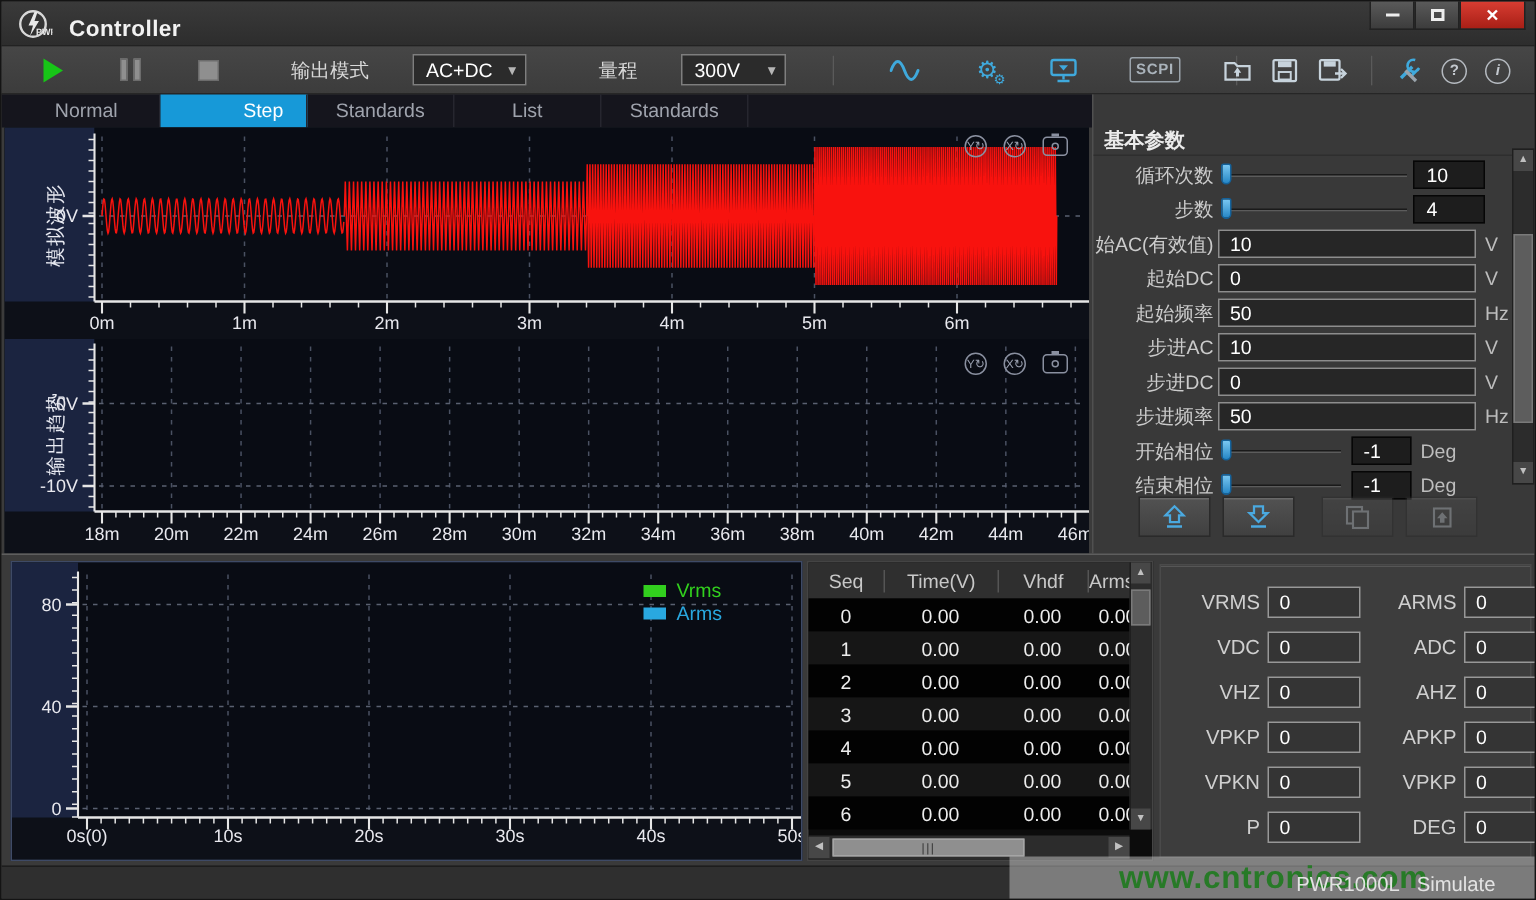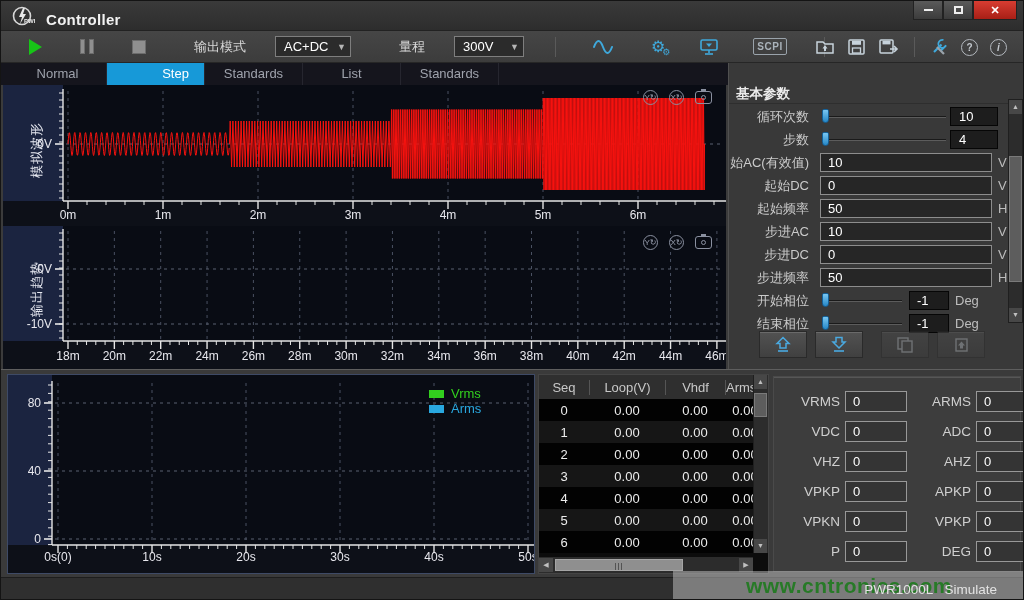--- a/index.html
+++ b/index.html
@@ -48,21 +48,21 @@
   .camicon i{position:absolute;left:5px;top:3px;width:5px;height:5px;border:1px solid #8a90a0;border-radius:50%;}
   .camicon b{position:absolute;left:5px;top:-3px;width:5px;height:2px;background:#8a90a0;}
   .overlay-txt{position:absolute;left:498px;top:16px;color:#f2f2f2;font-size:13px;font-family:"DejaVu Sans Mono",monospace;line-height:19px;text-align:left;}
 
   
   .params{position:absolute;left:727px;top:62px;width:297px;height:306px;background:#393939;border-left:1px solid #505050;}
   .phead{position:absolute;left:7px;top:22px;color:#ececec;font-size:13.5px;font-weight:bold;}
   .phead-line{position:absolute;left:0;right:0;top:40px;border-bottom:1px solid #2e2e2e;}
   .prows{position:absolute;left:0;top:42px;right:20px;}
   .prow{height:23px;display:flex;align-items:center;}
-  .plabel{width:80px;text-align:right;margin-right:11px;color:#cbcbcb;font-size:13px;white-space:nowrap;flex:none;}
+  .plabel{width:80px;text-align:right;margin-right:3px;color:#cbcbcb;font-size:13px;white-space:nowrap;flex:none;}
   .pslider{position:relative;width:178px;height:20px;cursor:pointer;}
   .pslider.phase{width:86px;}
   .ps-track{position:absolute;left:3px;right:52px;top:9px;height:2px;background:#1a1a1a;border-bottom:1px solid #5c5c5c;}
   .pslider.phase .ps-track{right:4px;}
   .ps-thumb{position:absolute;left:2px;top:2px;width:7px;height:14px;background:linear-gradient(#79c7f2,#2687c6);border-radius:2px 2px 4px 4px;border:1px solid #14629b;}
   .ps-val{position:absolute;right:0;top:0;width:48px;height:19px;background:#1d1d1d;border:1px solid #060606;color:#fff;font-size:13px;padding:1px 0 0 8px;}
   .pbox{width:40px;height:19px;background:#1d1d1d;border:1px solid #060606;color:#fff;font-size:13px;padding:1px 0 0 7px;margin-left:3px;flex:none;}
   .pinput{width:172px;height:19px;background:#262626;border:1px solid #8d8d8d;color:#fff;font-size:13px;padding:0 0 0 7px;font-family:"Liberation Sans",sans-serif;}
   .punit{color:#bdbdbd;font-size:13px;margin-left:6px;}
   .pbtns{position:absolute;left:30px;top:268px;display:flex;align-items:center;}
@@ -673,21 +673,21 @@
         <div class="legrow">
           <span class="legsw" style="background: rgb(41, 168, 224);"></span>
           <span class="legtx" style="color: rgb(41, 168, 224);">Arms</span>
         </div>
       </div>
     </div>
 
     <div class="btable">
       <div class="thead">
         <span class="th c0">Seq</span>
-        <span class="th c1">Loop(V)</span>
+        <span class="th c1">Time(V)</span>
         <span class="th c2">Vhdf</span>
         <span class="th c3">Arms(A)</span>
       </div>
       <div class="tbody">
         <div class="trow">
             <span class="td c0">0</span>
             <span class="td c1">0.00</span>
             <span class="td c2">0.00</span>
             <span class="td c3">0.00</span>
           </div>

